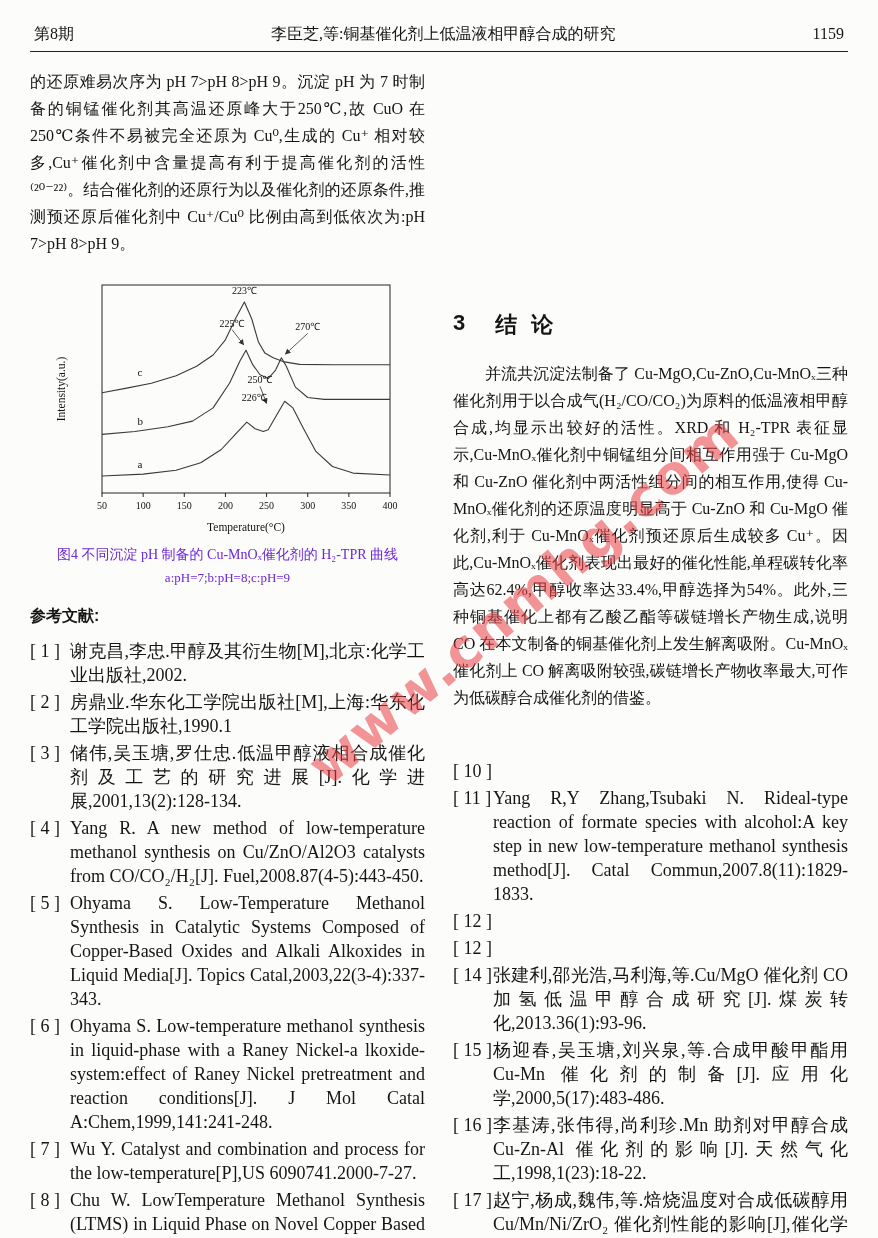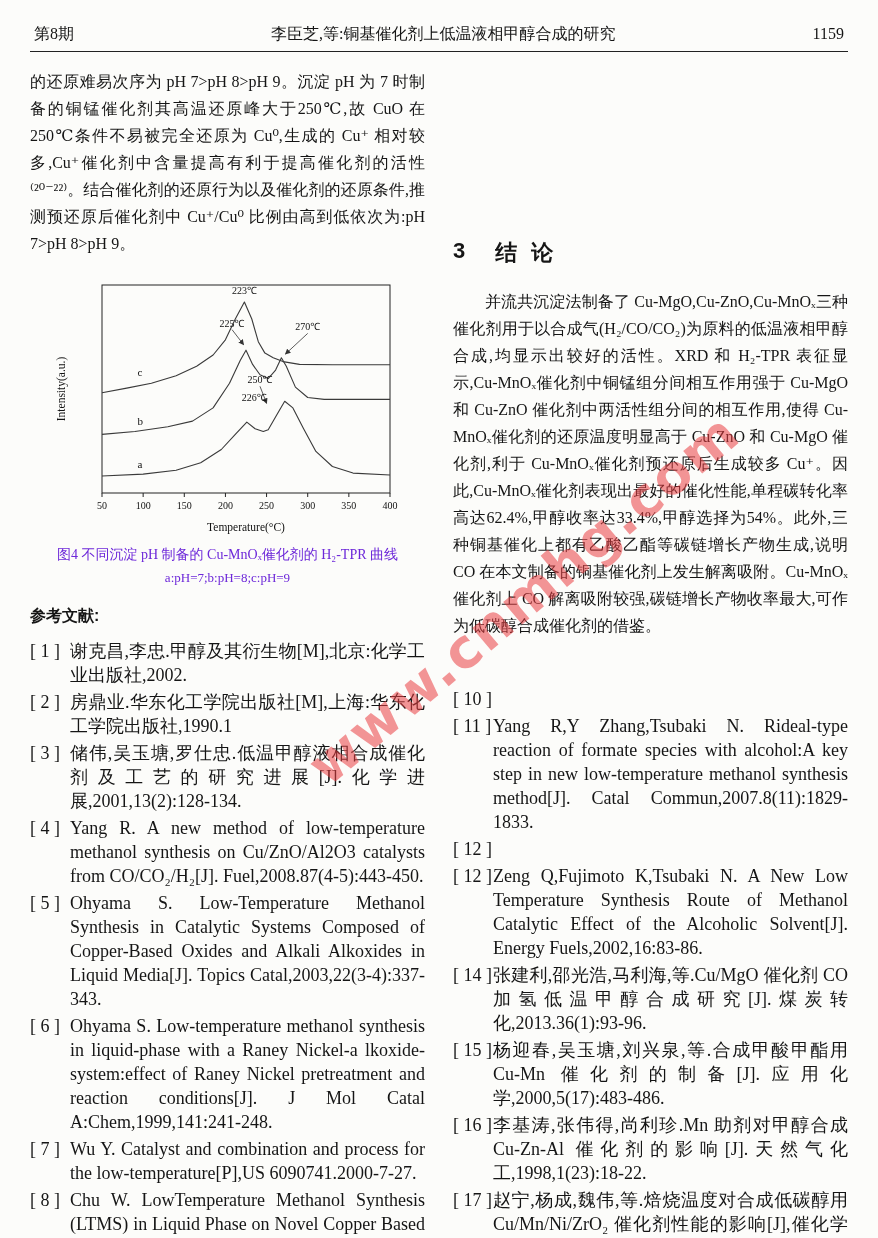--- a/index.html
+++ b/index.html
@@ -186,21 +186,20 @@
           </div>
           <div class="ref-item">
             <span class="ref-num">[ 11 ]</span>
             <span class="ref-text">Yang R,Y Zhang,Tsubaki N. Rideal-type reaction of formate species with alcohol:A key step in new low-temperature methanol synthesis method[J]. Catal Commun,2007.8(11):1829-1833.</span>
           </div>
           <div class="ref-item">
             <span class="ref-num">[ 12 ]</span>
           </div>
           <div class="ref-item">
             <span class="ref-num">[ 12 ]</span>
-            <span class="ref-text">Zeng Q,Fujimoto K,Tsubaki N. A New Low Temperature Synthesis Route of Methanol Catalytic Effect of the Alcoholic Solvent[J]. Energy Fuels,2002,16:83-86.</span>
           </div>
           <div class="ref-item">
             <span class="ref-num">[ 14 ]</span>
             <span class="ref-text">张建利,邵光浩,马利海,等.Cu/MgO 催化剂 CO 加氢低温甲醇合成研究[J].煤炭转化,2013.36(1):93-96.</span>
           </div>
           <div class="ref-item">
             <span class="ref-num">[ 15 ]</span>
             <span class="ref-text">杨迎春,吴玉塘,刘兴泉,等.合成甲酸甲酯用 Cu-Mn 催化剂的制备[J].应用化学,2000,5(17):483-486.</span>
           </div>
           <div class="ref-item">

